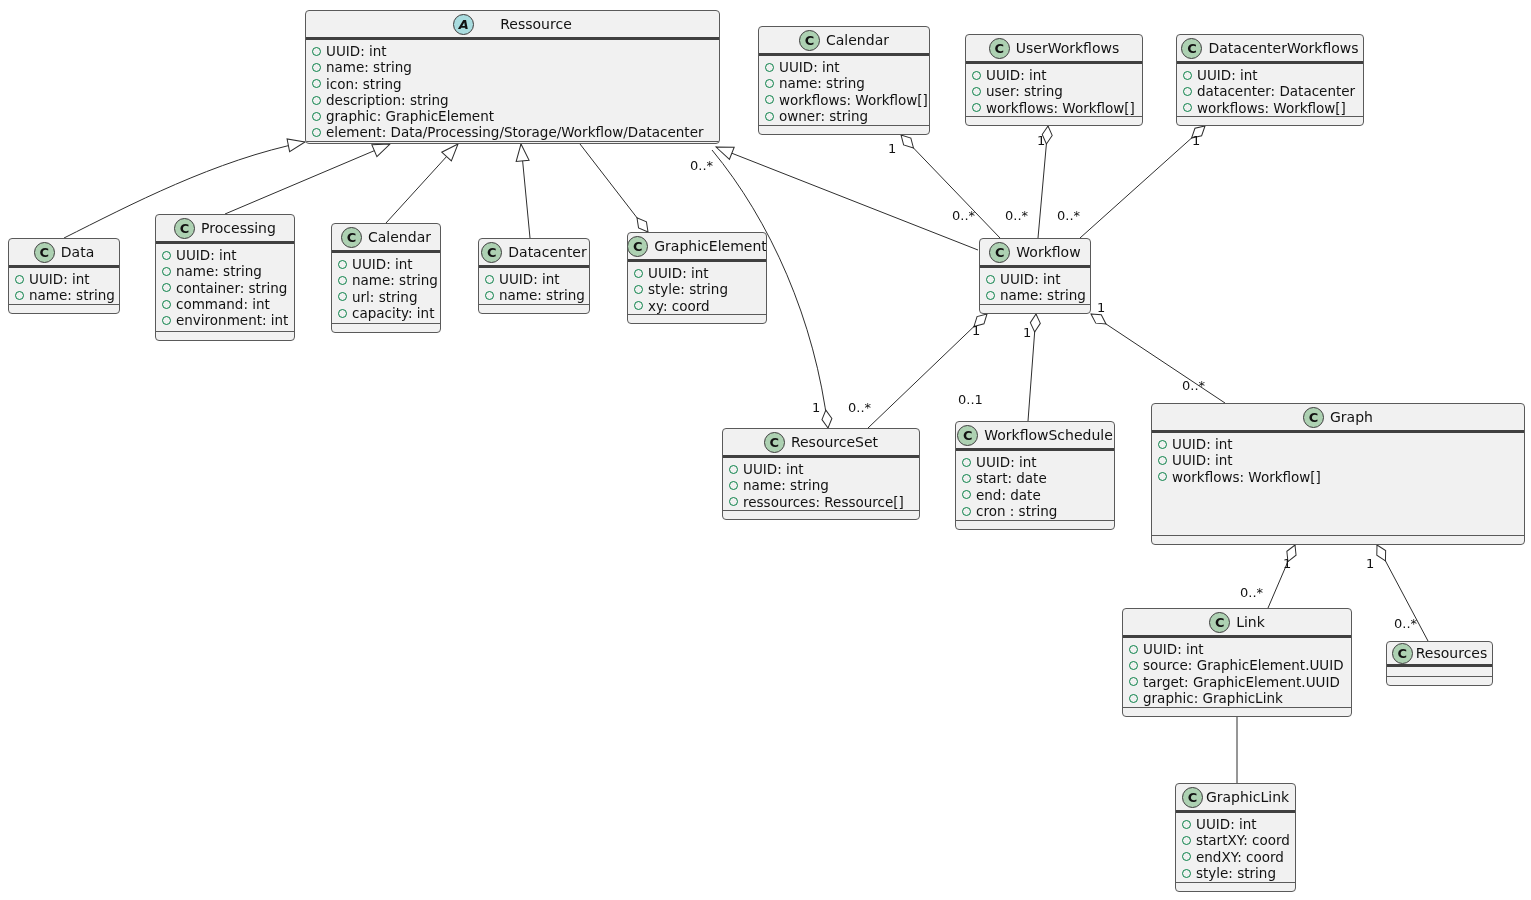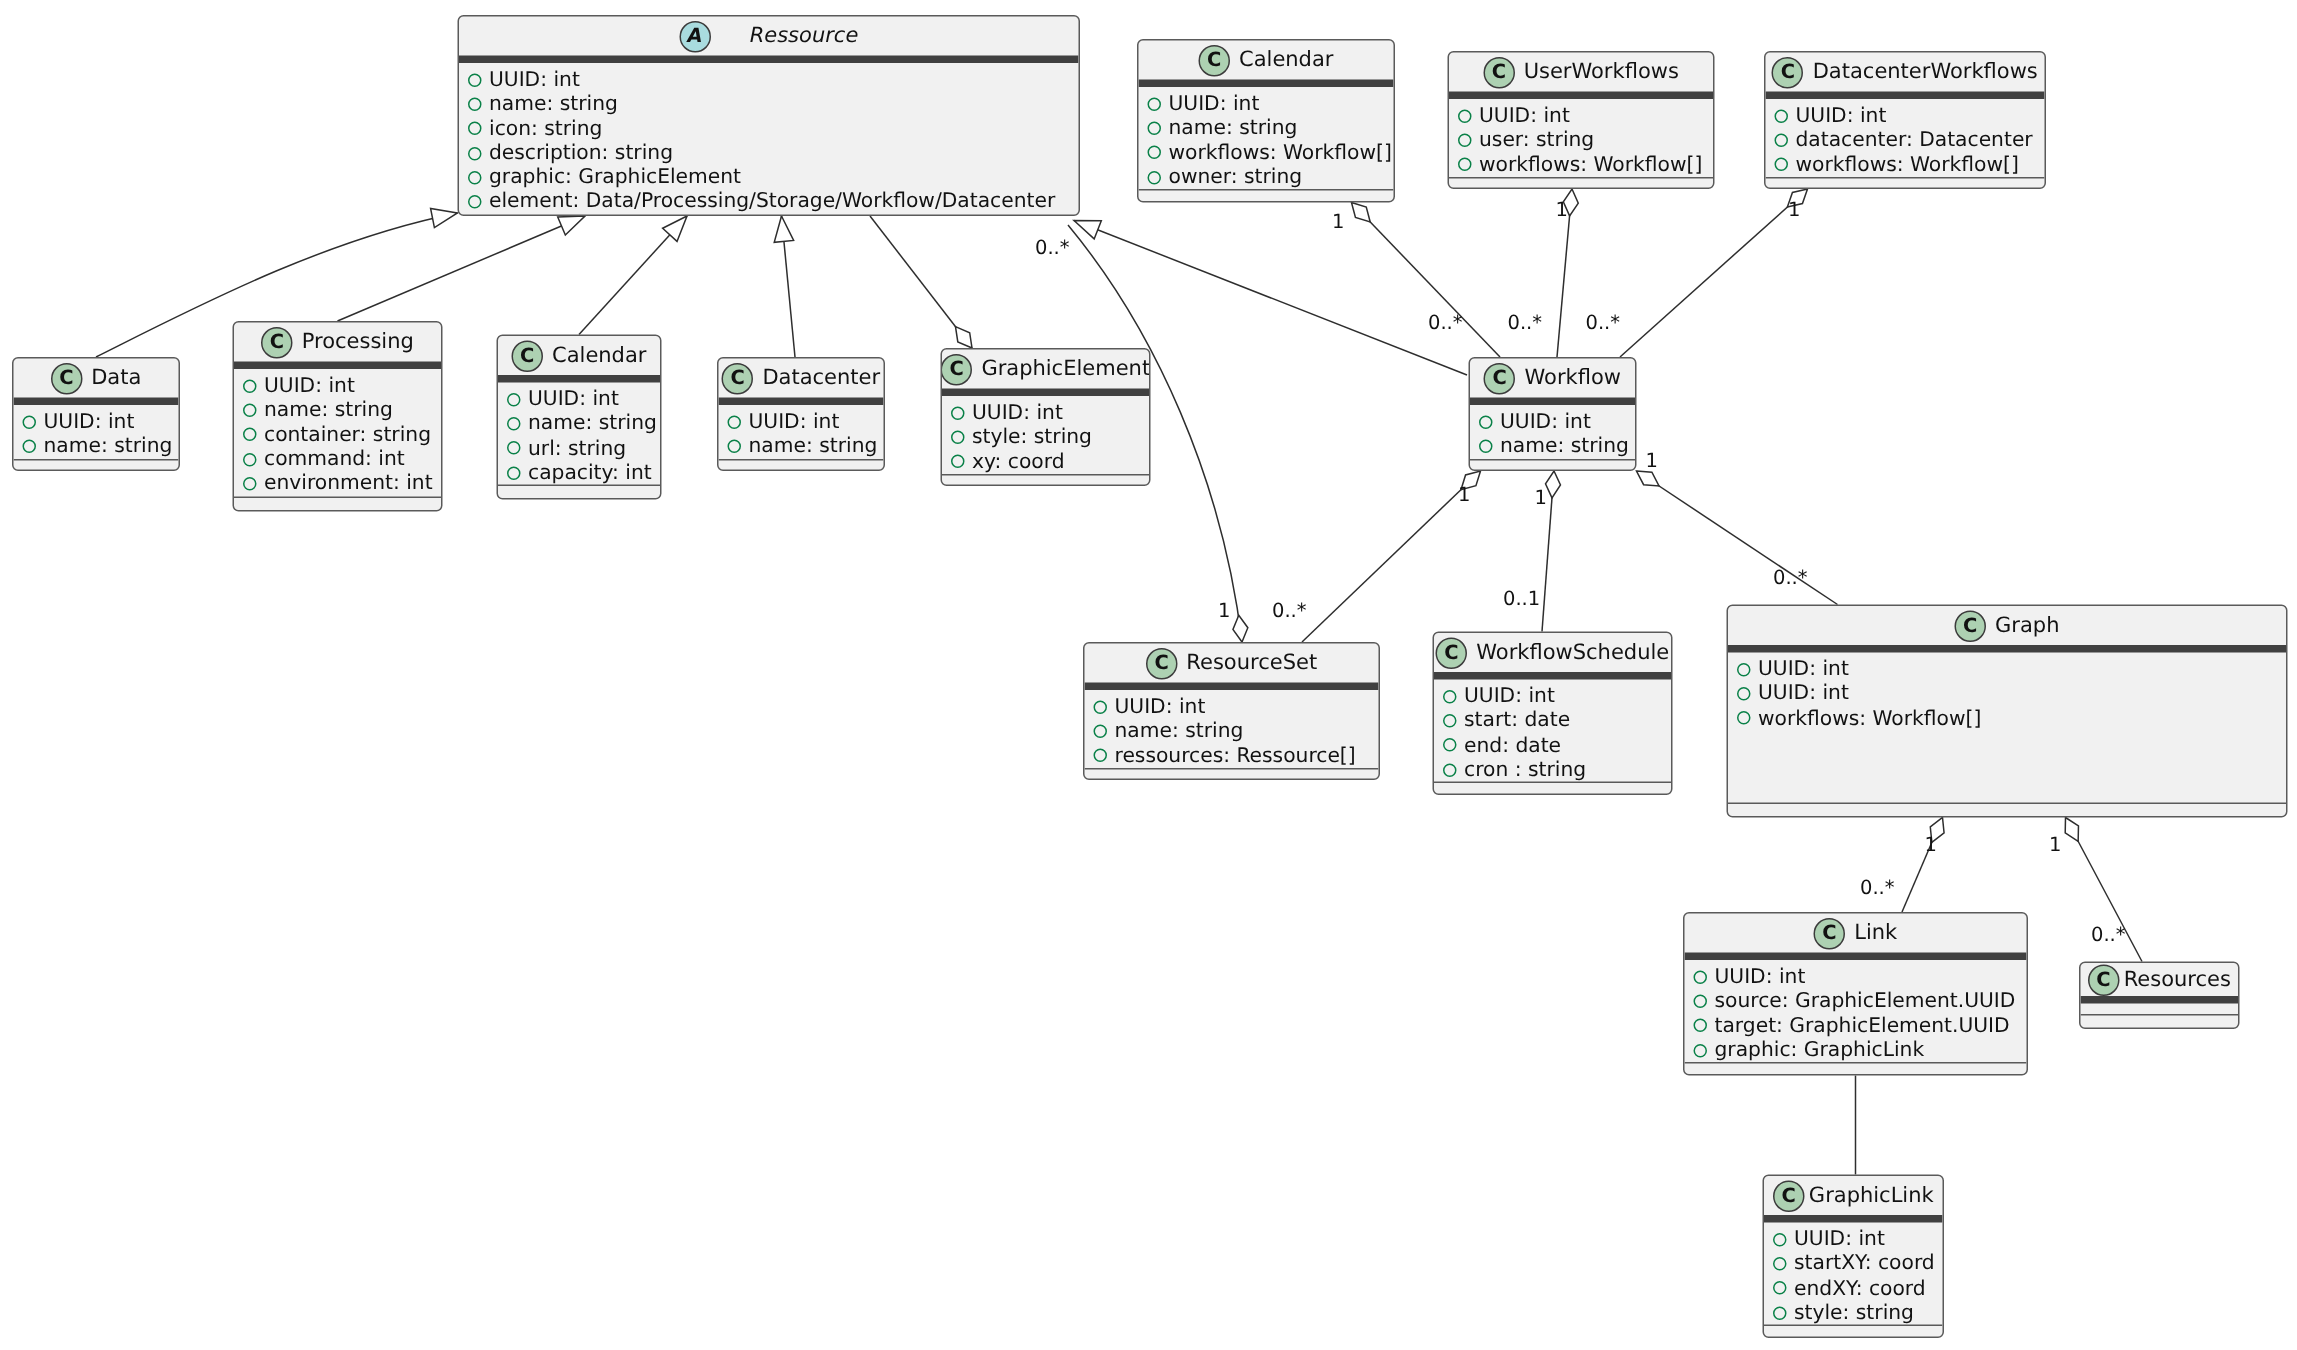--- a/index.html
+++ b/index.html
@@ -4,22 +4,22 @@
 <style>
   html,body{margin:0;padding:0;background:#ffffff;}
   body{position:relative;width:1531px;height:900px;font-family:"DejaVu Sans","Liberation Sans",sans-serif;color:#121212;overflow:hidden;}
   #edges{position:absolute;left:0;top:0;width:1531px;height:900px;z-index:1;}
   .edge{fill:none;stroke:#2e2e2e;stroke-width:1;}
   .uml-class{position:absolute;z-index:2;box-sizing:border-box;background:#F1F1F1;border:1px solid #5a5a5a;border-radius:4px;display:flex;flex-direction:column;overflow:hidden;}
   .uml-title{flex:0 0 auto;height:26px;display:flex;align-items:center;justify-content:center;gap:6px;padding:0 6px;}
   .circ{width:21px;height:21px;border-radius:50%;background:#ADD1B2;border:1px solid #3c3c3c;display:flex;align-items:center;justify-content:center;font-weight:bold;font-size:13px;flex:0 0 auto;box-sizing:border-box;}
   .uml-name{font-size:14px;white-space:nowrap;}
   .abstract .circ{background:#A9DCDF;font-style:italic;}
-  .abstract .uml-name{font-style:italic;margin-left:20px;}
-  .uml-attrs{flex:1 1 auto;border-top:5px solid #404040;padding:3px 6px 0 6px;}
+  .abstract .uml-name{margin-left:20px;}
+  .uml-attrs{flex:1 1 auto;border-top:3px solid #404040;padding:3px 6px 0 6px;}
   .attr{display:flex;align-items:center;gap:5px;line-height:16.3px;white-space:nowrap;font-size:13.5px;}
   .bullet{width:7px;height:7px;border:1.5px solid #0a8148;border-radius:50%;flex:0 0 auto;box-sizing:content-box;background:transparent;}
   .uml-methods{flex:0 0 8px;border-top:1px solid #5a5a5a;}
   .mult{position:absolute;z-index:3;font-size:13px;color:#121212;white-space:nowrap;}
 </style>
 </head>
 <body>
 
 <svg id="edges" xmlns="http://www.w3.org/2000/svg">
   <defs>
@@ -419,19 +419,19 @@
 <span class="mult" style="left:952px;top:208px;">0..*</span>
 <span class="mult" style="left:1037px;top:133px;">1</span>
 <span class="mult" style="left:1005px;top:208px;">0..*</span>
 <span class="mult" style="left:1192px;top:133px;">1</span>
 <span class="mult" style="left:1057px;top:208px;">0..*</span>
 <span class="mult" style="left:690px;top:158px;">0..*</span>
 <span class="mult" style="left:812px;top:400px;">1</span>
 <span class="mult" style="left:848px;top:400px;">0..*</span>
 <span class="mult" style="left:972px;top:323px;">1</span>
 <span class="mult" style="left:1023px;top:325px;">1</span>
-<span class="mult" style="left:1002px;top:392px;text-align:right;">0..1</span>
+<span class="mult" style="left:958px;top:392px;text-align:right;">0..1</span>
 <span class="mult" style="left:1097px;top:300px;">1</span>
 <span class="mult" style="left:1182px;top:378px;">0..*</span>
 <span class="mult" style="left:1283px;top:556px;">1</span>
 <span class="mult" style="left:1240px;top:585px;">0..*</span>
 <span class="mult" style="left:1366px;top:556px;">1</span>
 <span class="mult" style="left:1394px;top:616px;">0..*</span>
 
 </body></html>

